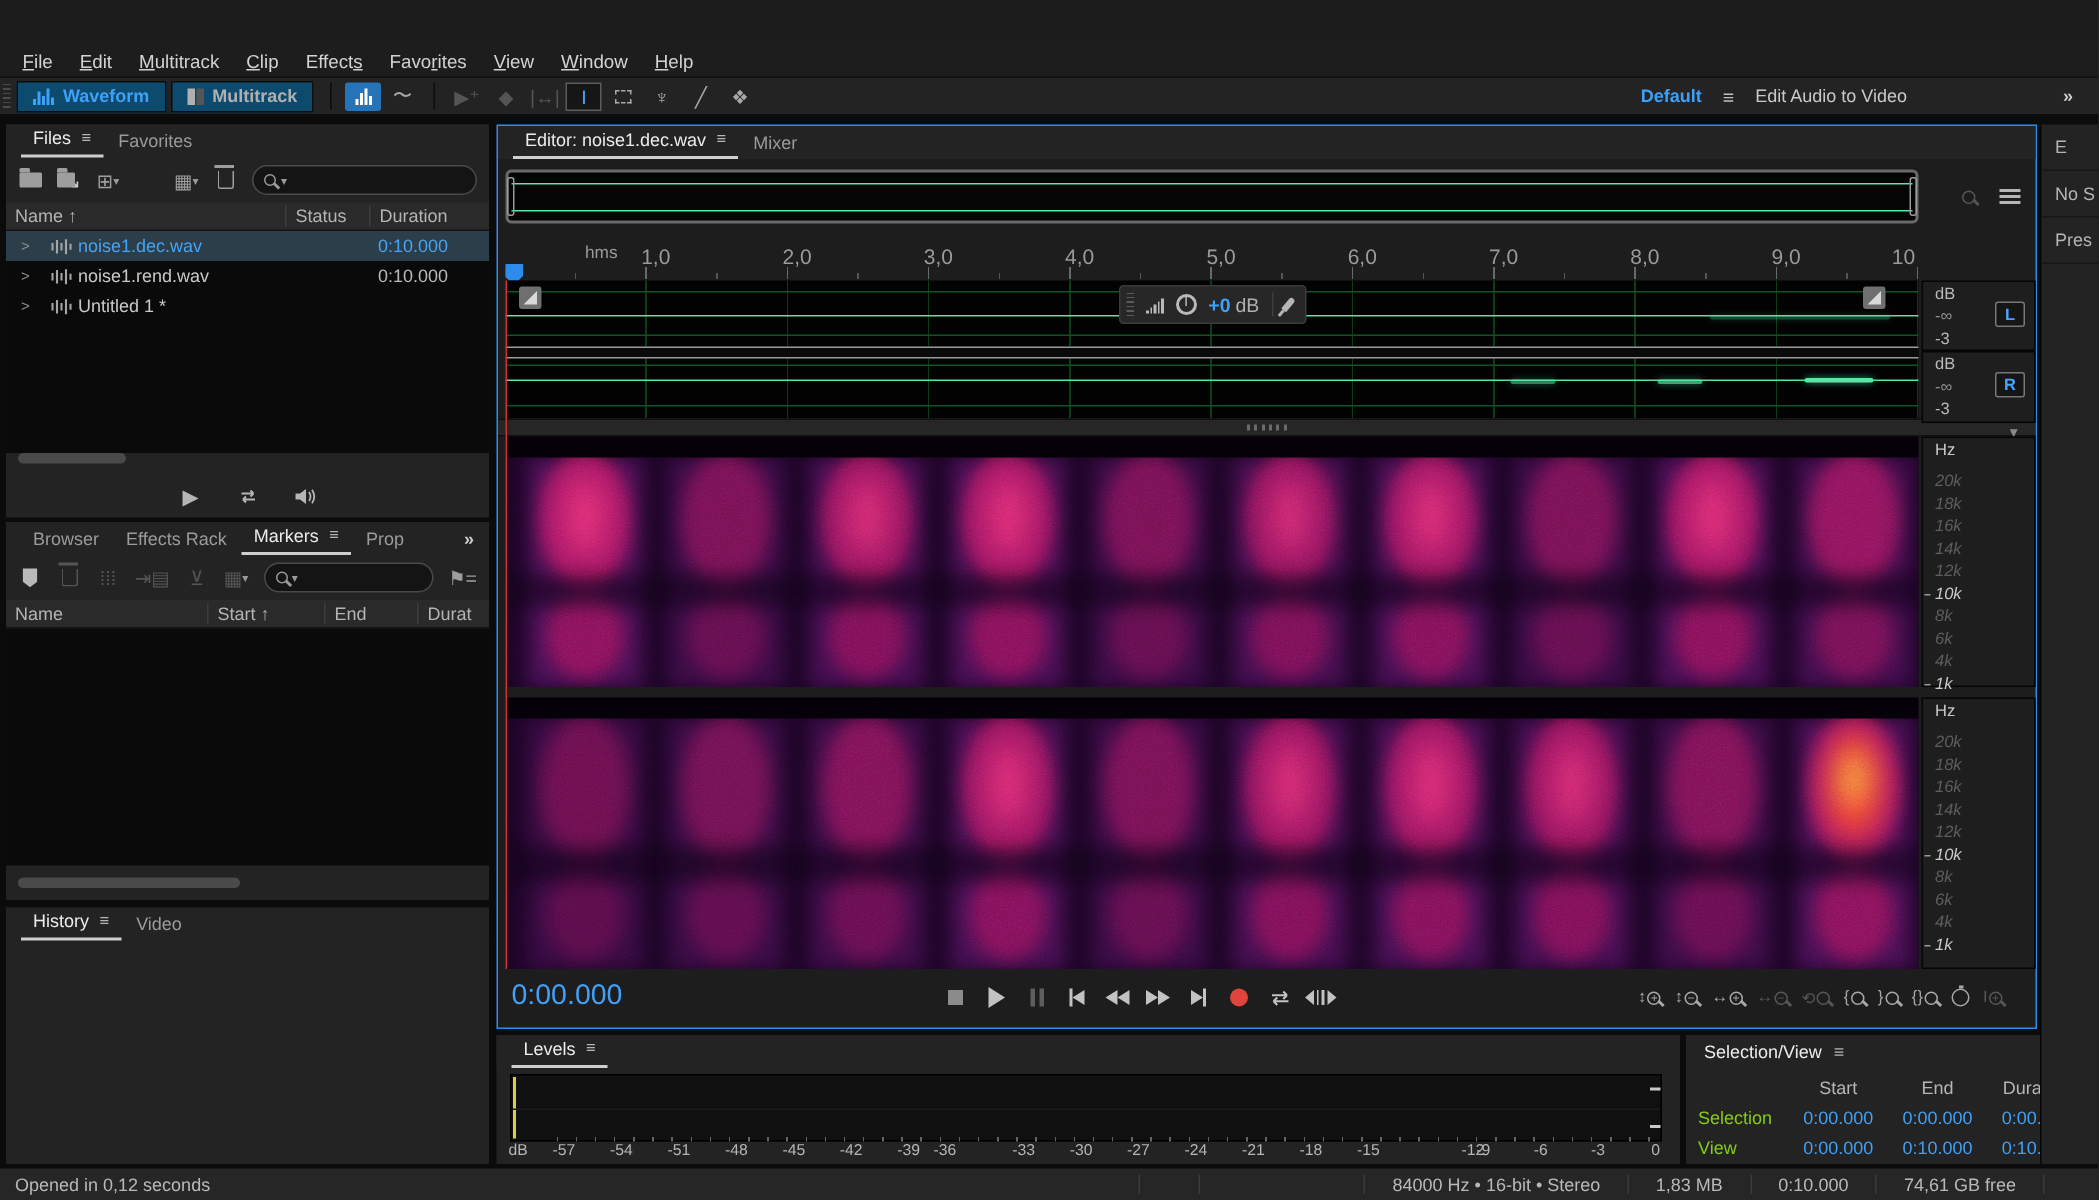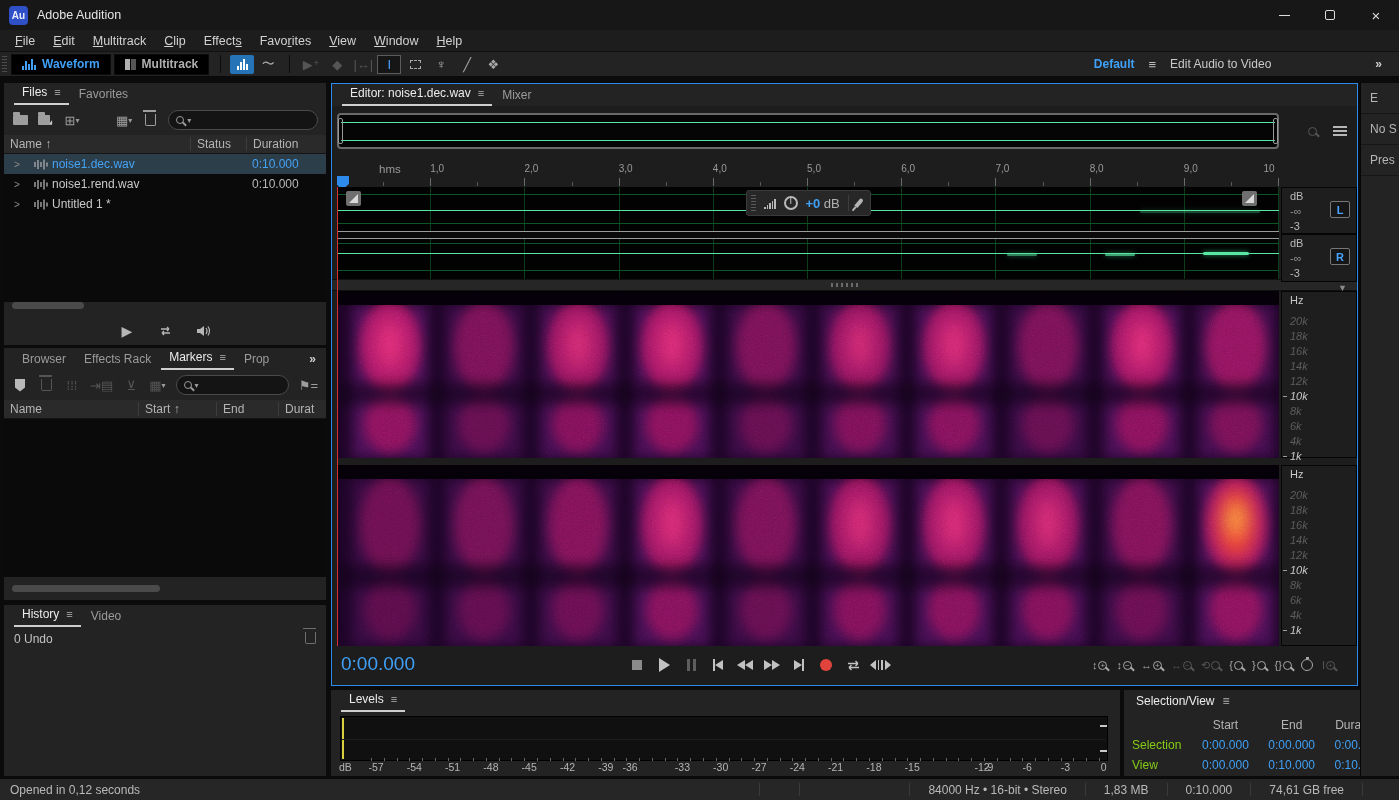--- a/index.html
+++ b/index.html
@@ -25,21 +25,21 @@
     display:flex; align-items:center; padding-left:6px; border-bottom:1px solid #111; }
   .menu-item { padding:2px 9px; color:#d2d2d2; font-size:12.5px; }
   .menu-item .mn { text-decoration:underline; }
 
   
   .toolbar { position:absolute; top:52px; left:0; width:100%; height:25px; background:#232323;
     display:flex; align-items:center; border-bottom:1px solid #0a0a0a; }
   .grip-v { width:5px; height:16px; margin:0 4px 0 2px;
     background:repeating-linear-gradient(180deg,#4c4c4c 0 1px,transparent 1px 3px); }
   .mode-btn { display:flex; align-items:center; gap:6px; height:21px; padding:0 10px;
-    background:#000000; border:1px solid #0c0c0c; margin-right:3px; font-weight:bold; font-size:12px; color:#b0b0b0; }
+    background:#0c4a6e; border:1px solid #0c0c0c; margin-right:3px; font-weight:bold; font-size:12px; color:#b0b0b0; }
   .mode-btn.active { color:#3fa0f6; }
   .mode-ico { display:inline-flex; gap:1px; align-items:flex-end; height:11px; }
   .mode-ico i { display:block; width:2px; background:currentColor; }
   .tb-sep { width:1px; height:18px; background:#0c0c0c; margin:0 8px; }
   .tool { width:24px; height:19px; display:flex; align-items:center; justify-content:center;
     color:#a8a8a8; font-size:13px; margin:0 1px; }
   .tool.dim { color:#555; }
   .tool.activebox { border:1px solid #5c5c5c; background:#161616; color:#4aa3ff; }
   .tool.bluebox { background:#2674b8; border-radius:2px; color:#fff; }
   .ws-zone { margin-left:auto; display:flex; align-items:center; gap:14px; padding-right:18px; }
@@ -113,22 +113,22 @@
   .ed-overview .gline { position:absolute; left:2px; right:2px; height:1px; background:#53e9a6; }
   .ov-handle { position:absolute; top:3px; width:5px; height:26px; border:1px solid #9a9a9a; border-radius:2px; }
   .ov-icons { position:absolute; top:36px; right:10px; display:flex; gap:16px; align-items:center; }
   .listico { display:inline-block; width:14px; height:11px;
     background:repeating-linear-gradient(180deg,#b5b5b5 0 2px,transparent 2px 4px); }
   .ed-ruler { position:absolute; top:77px; left:5px; width:942px; height:26px; color:#9a9a9a; overflow:hidden; }
   .ruler-ticks { position:absolute; bottom:1px; left:0; width:100%; height:8px;
     background:repeating-linear-gradient(90deg,transparent 0 93.2px,#6a6a6a 93.2px 94.2px); }
   .ruler-ticks2 { position:absolute; bottom:1px; left:-47px; width:110%; height:4px;
     background:repeating-linear-gradient(90deg,transparent 0 93.2px,#555 93.2px 94.2px); }
-  .ruler-label { position:absolute; top:2px; transform:translateX(-50%); font-size:10px; }
-  .ruler-unit { position:absolute; left:6px; top:2px; font-size:11.5px;padding-left:36px; }
+  .ruler-label { position:absolute; top:2px; transform:translateX(-50%); font-size:14px; }
+  .ruler-unit { position:absolute; left:17px; top:2px; font-size:11.5px;padding-left:36px; }
   .playhead-cap { position:absolute; left:-1px; bottom:-3px; width:13px; height:14px; background:#2d8ceb;
     clip-path:polygon(0 0,100% 0,100% 55%,50% 100%,0 55%); }
   .ed-wave { position:absolute; top:103px; left:5px; width:942px; height:92px; background:#020202;
     background-image:repeating-linear-gradient(90deg,transparent 0 93.2px,#0b3d1b 93.2px 94.2px); }
   .hgrid { position:absolute; left:0; width:100%; height:1px; background:#0d5426; }
   .cline { position:absolute; left:0; width:100%; height:1px; background:#57e7a3; }
   .chdivider { position:absolute; left:0; top:44px; width:100%; height:8px; background:#0a0a0a;
     border-top:1px solid #9a9a9a; border-bottom:1px solid #9a9a9a; }
   .corner-tri { position:absolute; top:4px; width:15px; height:15px; background:#6f6f6f; border-radius:2px;
     display:flex; align-items:center; justify-content:center; }
@@ -232,33 +232,20 @@
   <defs>
     <filter id="grain" x="0" y="0" width="100%" height="100%">
       <feTurbulence type="fractalNoise" baseFrequency="0.9" numOctaves="2" stitchTiles="stitch"></feTurbulence>
       <feColorMatrix type="saturate" values="0"></feColorMatrix>
     </filter>
   </defs>
 </svg>
 
 <div class="app">
 
-  <div class="titlebar">
-    <div class="aulogo">Au</div>
-    <div class="apptitle">Adobe Audition</div>
-    <div class="wincontrols">
-      <div class="wbtn">
-          <span class="minbar"></span>
-        </div>
-      <div class="wbtn">
-          <span class="maxbox"></span>
-        </div>
-      <div class="wbtn close">×</div>
-    </div>
-  </div>
 
   <div class="menubar">
       <div class="menu-item"><span class="mn">F</span>ile</div>
       <div class="menu-item"><span class="mn">E</span>dit</div>
       <div class="menu-item"><span class="mn">M</span>ultitrack</div>
       <div class="menu-item"><span class="mn">C</span>lip</div>
       <div class="menu-item">Effect<span class="mn">s</span></div>
       <div class="menu-item">Favo<span class="mn">r</span>ites</div>
       <div class="menu-item"><span class="mn">V</span>iew</div>
       <div class="menu-item"><span class="mn">W</span>indow</div>
@@ -464,24 +451,20 @@
 
     <section class="panel history">
       <div class="tabsrow">
         <span class="tab active">
             <span>History</span>
             <span class="tmenu">≡</span>
           </span>
           <span class="tab">
             <span>Video</span>
           </span>
-      </div>
-      <div class="histfoot">
-        <span>0 Undo</span>
-        <span style="margin-left:auto;color:#6e6e6e"><span class="trash"></span></span>
       </div>
     </section>
 
     <section class="editor">
       <div class="ed-tabs tabsrow">
         <span class="tab active">
             <span>Editor: noise1.dec.wav</span>
             <span class="tmenu">≡</span>
           </span>
           <span class="tab">

